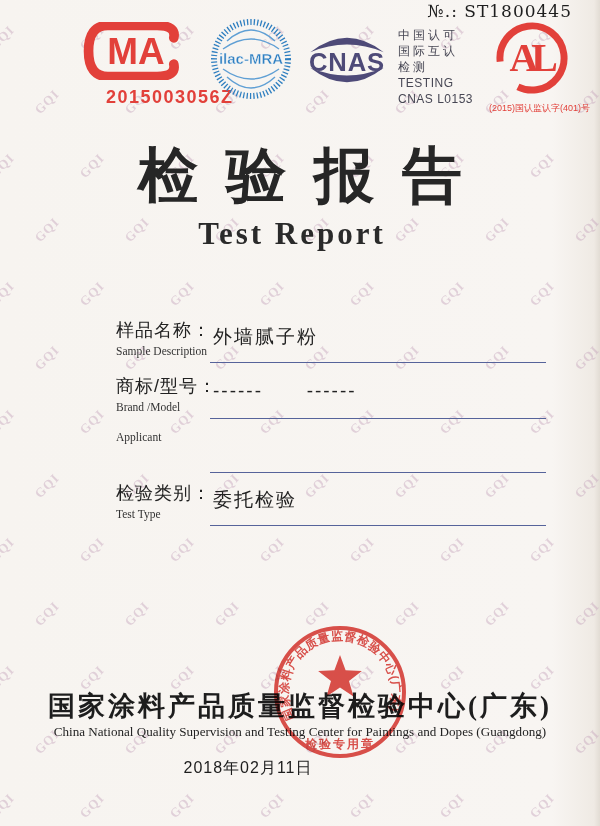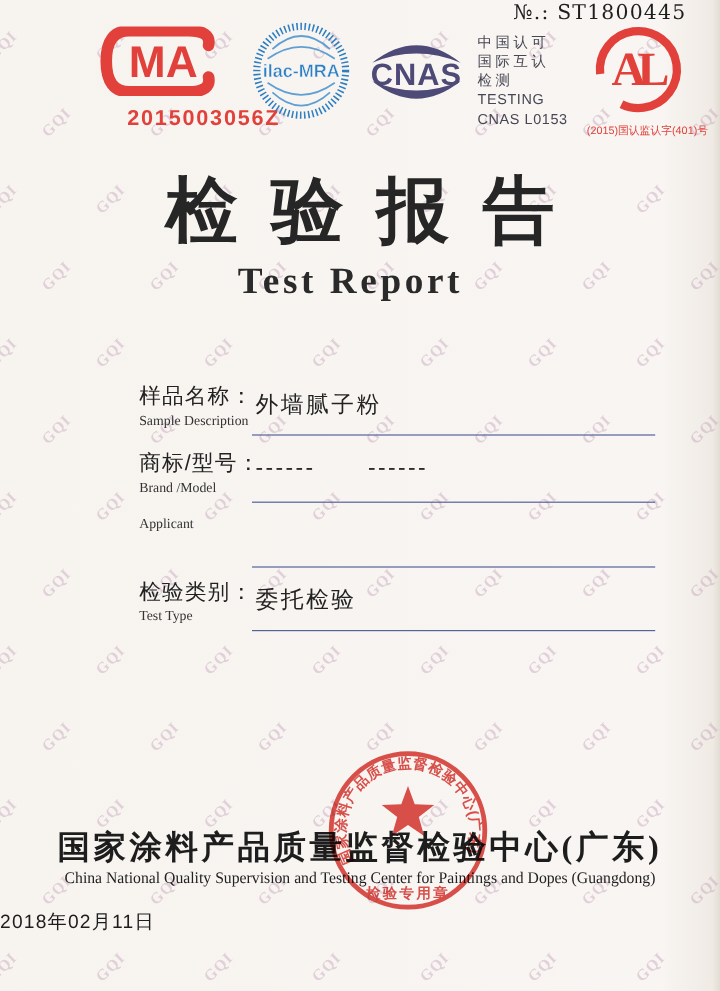--- a/index.html
+++ b/index.html
@@ -55,21 +55,21 @@
     position:absolute;top:688px;left:0;width:600px;z-index:2;text-align:center;
     font-family:"Liberation Serif",serif;font-weight:bold;font-size:27px;color:#1d1d1d;
     letter-spacing:3px;white-space:nowrap;
   }
   .footer-en{
     position:absolute;top:724px;left:0;width:600px;z-index:2;text-align:center;
     font-family:"Liberation Serif",serif;font-size:13.5px;color:#222;
     transform:scaleX(0.97);
   }
   .footer-date{
-    position:absolute;top:758px;left:0;width:496px;z-index:2;
+    position:absolute;top:758px;left:0;width:496px;z-index:2;text-align:center;
     font-size:16px;color:#1d1d1d;letter-spacing:1px;
   }
   .stamp{position:absolute;left:250px;top:600px;z-index:4;opacity:0.85;mix-blend-mode:multiply;}
 </style>
 </head>
 <body>
 
 <div id="page">
 
   <div id="watermarks">

